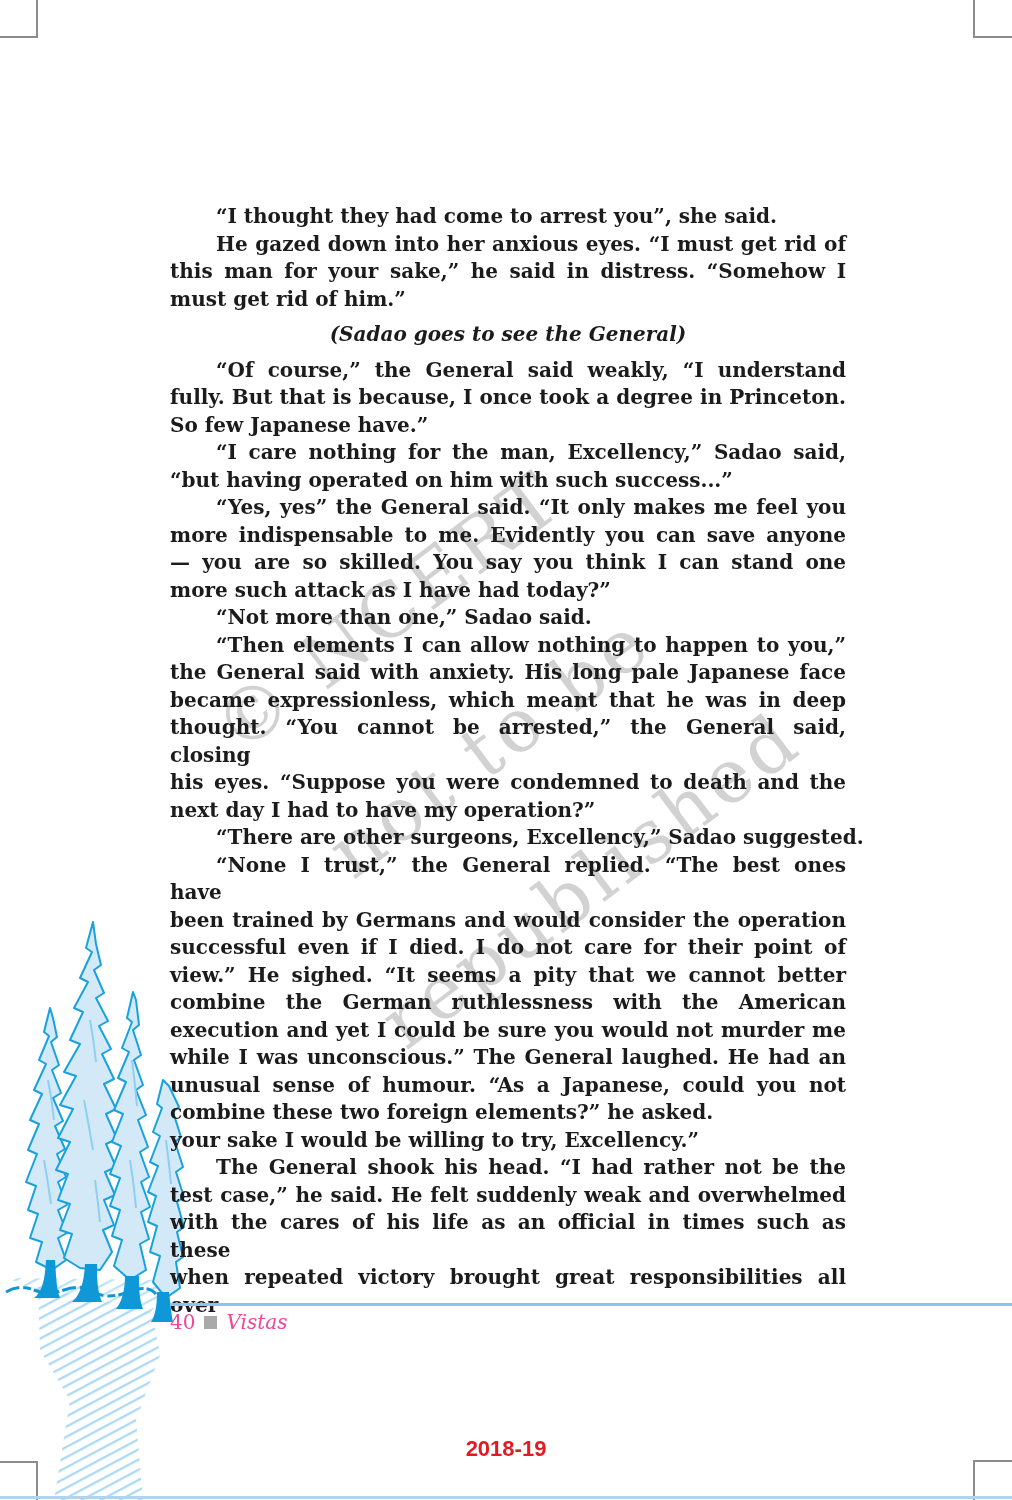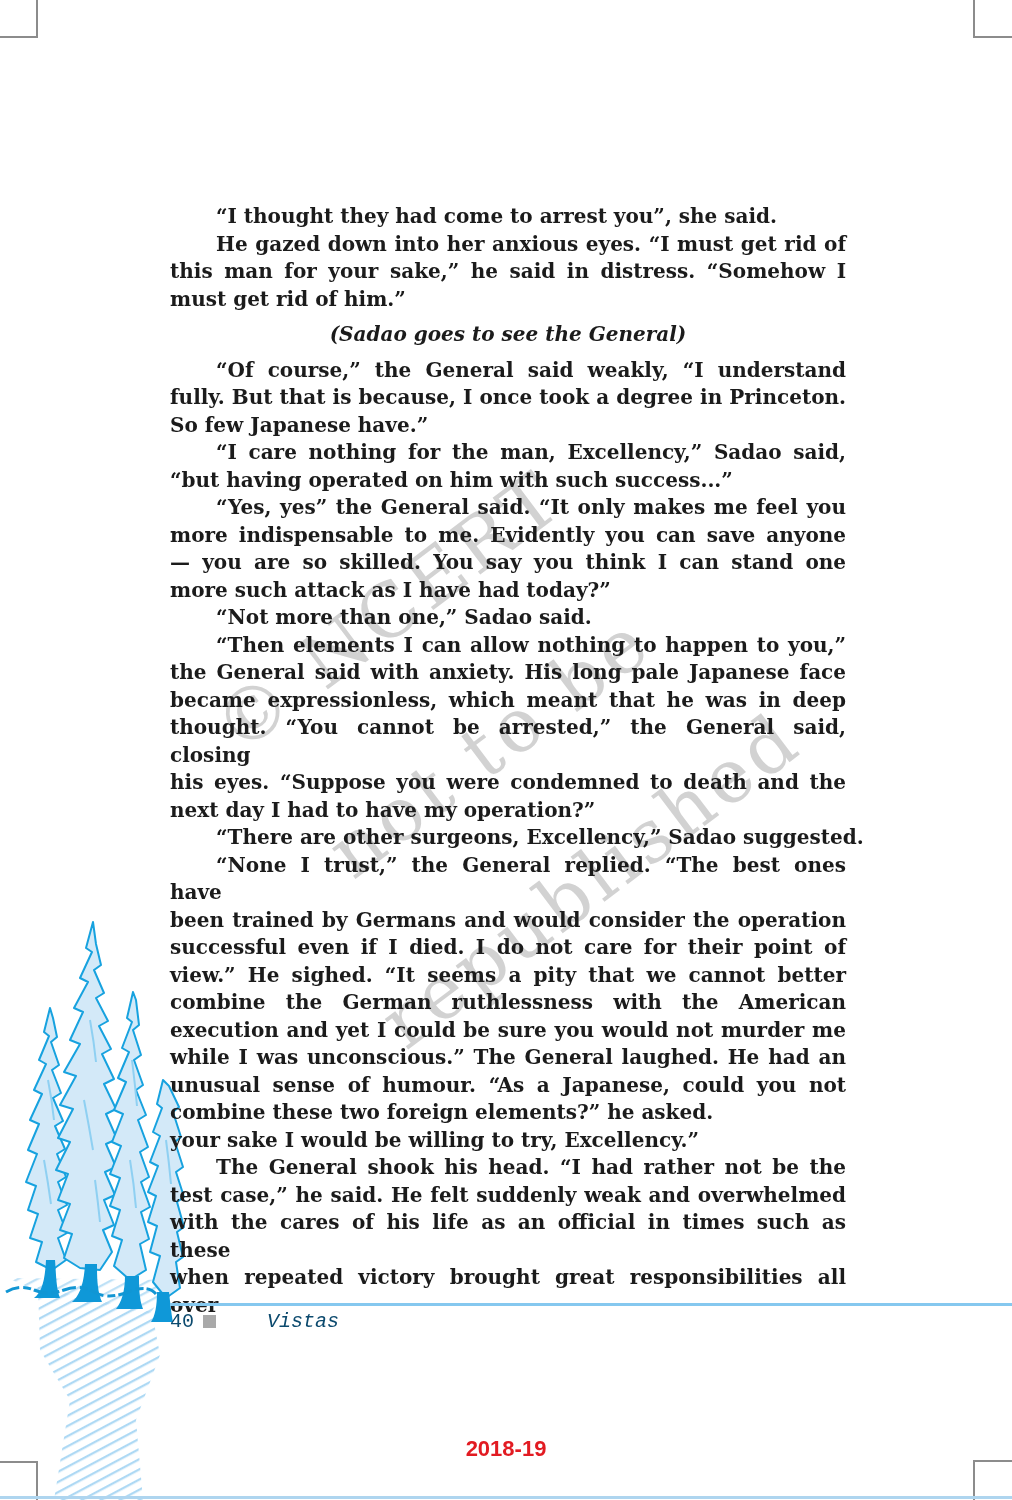--- a/index.html
+++ b/index.html
@@ -16,24 +16,24 @@
   #text-block{position:absolute;left:170px;top:203px;width:676px;z-index:2;
     color:#1b1b1b;font-size:20px;line-height:27.5px;}
   .para{margin:0;}
   .line{text-align:left;white-space:nowrap;font-weight:bold;}
   .line.jl{text-align:justify;text-align-last:justify;white-space:normal;}
   .line.first{text-indent:46px;}
   .para.stage{margin:8px 0;}
   .para.stage .line{text-align:center;font-style:italic;white-space:normal;}
   
   #footer-rule{position:absolute;left:170px;top:1303px;width:842px;height:3px;z-index:2;}
-  #footer{position:absolute;left:170px;top:1310px;z-index:3;font-size:20px;color:#0c4a6e;
-    display:flex;align-items:center;gap:9px;font-family:Liberation Mono, monospace;}
+  #footer{position:absolute;left:170px;top:1310px;z-index:3;font-size:20px;color:#ec4899;
+    display:flex;align-items:center;gap:9px;}
   #footer .sq{width:13px;height:13px;display:inline-block;}
-  #footer .title{font-style:italic;margin-left:42px;}
+  #footer .title{font-style:italic;}
   #year-label{position:absolute;left:0;top:1436px;width:1012px;text-align:center;z-index:3;
     font-family:"Liberation Sans", sans-serif;font-weight:bold;font-size:22px;}
   #bottom-rule{position:absolute;left:0;top:1496px;width:1012px;height:3px;z-index:2;}
   #tree-svg{position:absolute;left:0;top:900px;z-index:2;}
 </style>
 </head>
 <body>
 
 <div id="page">
 

